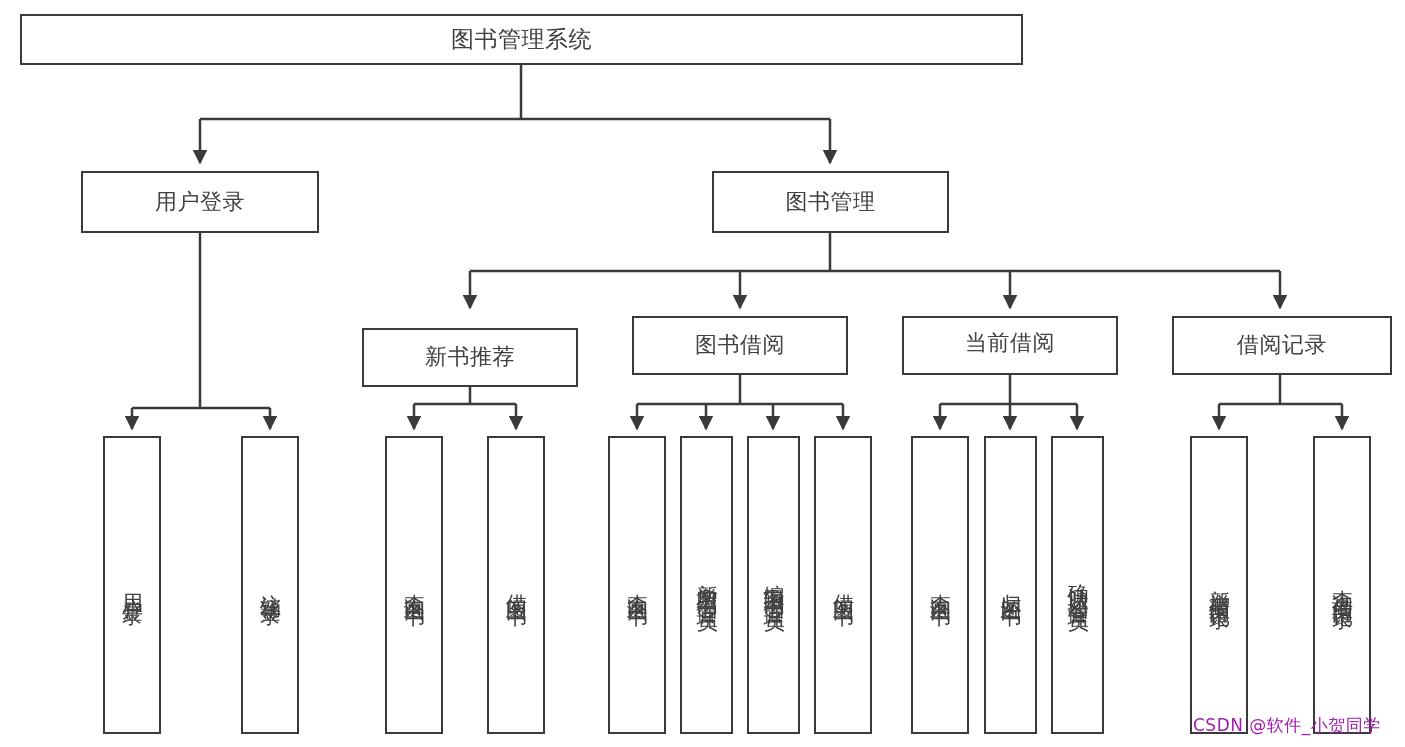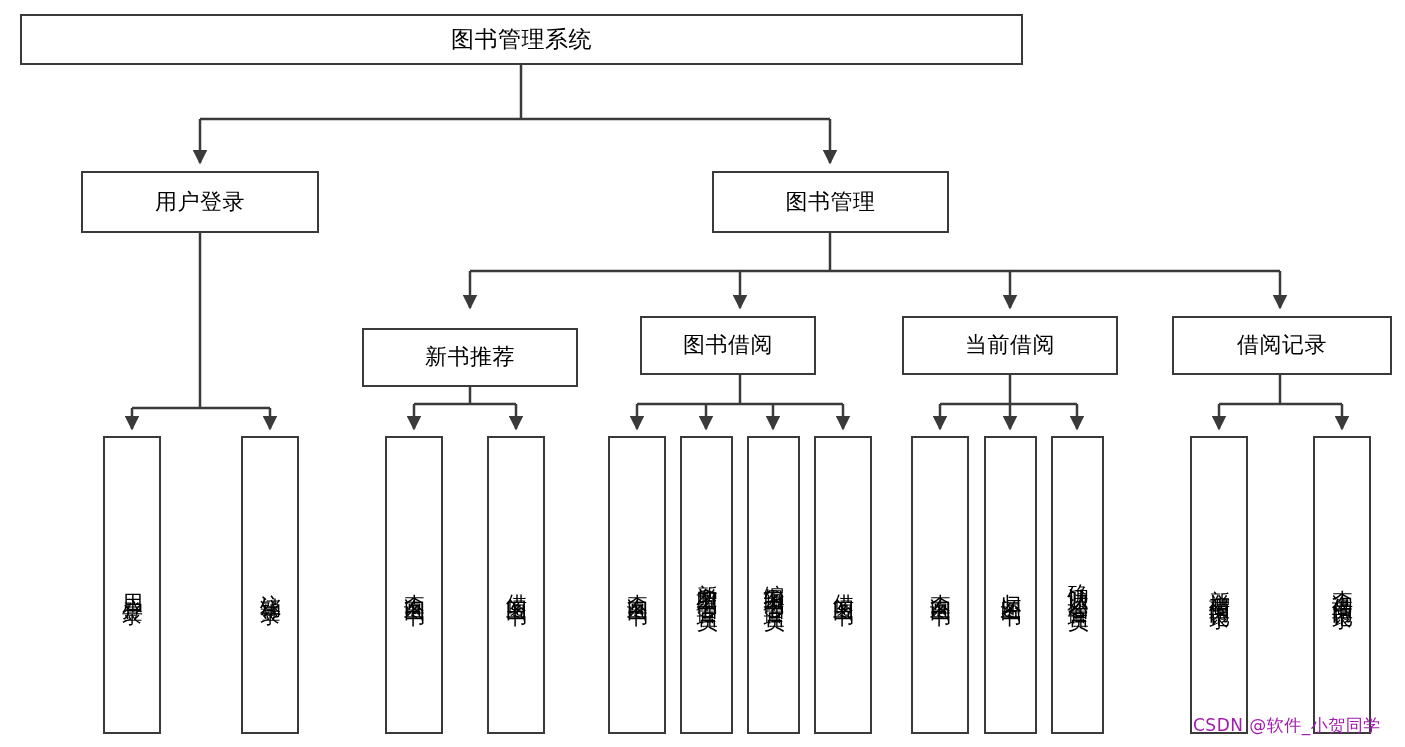--- a/index.html
+++ b/index.html
@@ -34,21 +34,21 @@
     border: 2.5px solid #3a3a3a;
     display: flex;
     align-items: center;
     justify-content: center;
     z-index: 2;
   }
   .node .label {
     font-size: 22px;
     line-height: 1.12;
     letter-spacing: 0.5px;
-    color: #000000;
+    color: #404040;
     white-space: nowrap;
   }
   
   .node.leaf {
     border-width: 2.5px;
   }
   .node.leaf .label {
     writing-mode: vertical-rl;
     text-orientation: upright;
     -webkit-writing-mode: vertical-rl;
@@ -130,24 +130,24 @@
   <div class="node" style="left:81px; top:171px; width:238px; height:62px;">
     <span class="label">用户登录</span>
   </div>
   <div class="node" style="left:712px; top:171px; width:237px; height:62px;font-family:Liberation Serif, serif;">
     <span class="label">图书管理</span>
   </div>
 
   <div class="node" style="left:362px; top:316px; width:216px; height:59px;margin-top:12px;">
     <span class="label">新书推荐</span>
   </div>
-  <div class="node" style="left:632px; top:316px; width:176px; height:59px;margin-left:8px;">
+  <div class="node" style="left:632px; top:316px; width:216px; height:59px;">
     <span class="label">图书借阅</span>
   </div>
-  <div class="node" style="left:902px; top:316px; width:216px; height:59px;">
+  <div class="node" style="left:902px; top:316px; width:216px; height:59px;font-family:Liberation Mono, monospace;">
     <span class="label">当前借阅</span>
   </div>
   <div class="node" style="left:1172px; top:316px; width:220px; height:59px;">
     <span class="label">借阅记录</span>
   </div>
 
   <div class="node leaf" style="left:103px; top:436px; width:58px; height:298px;">
     <span class="label">用户登录</span>
   </div>
   <div class="node leaf" style="left:241px; top:436px; width:58px; height:298px;">

